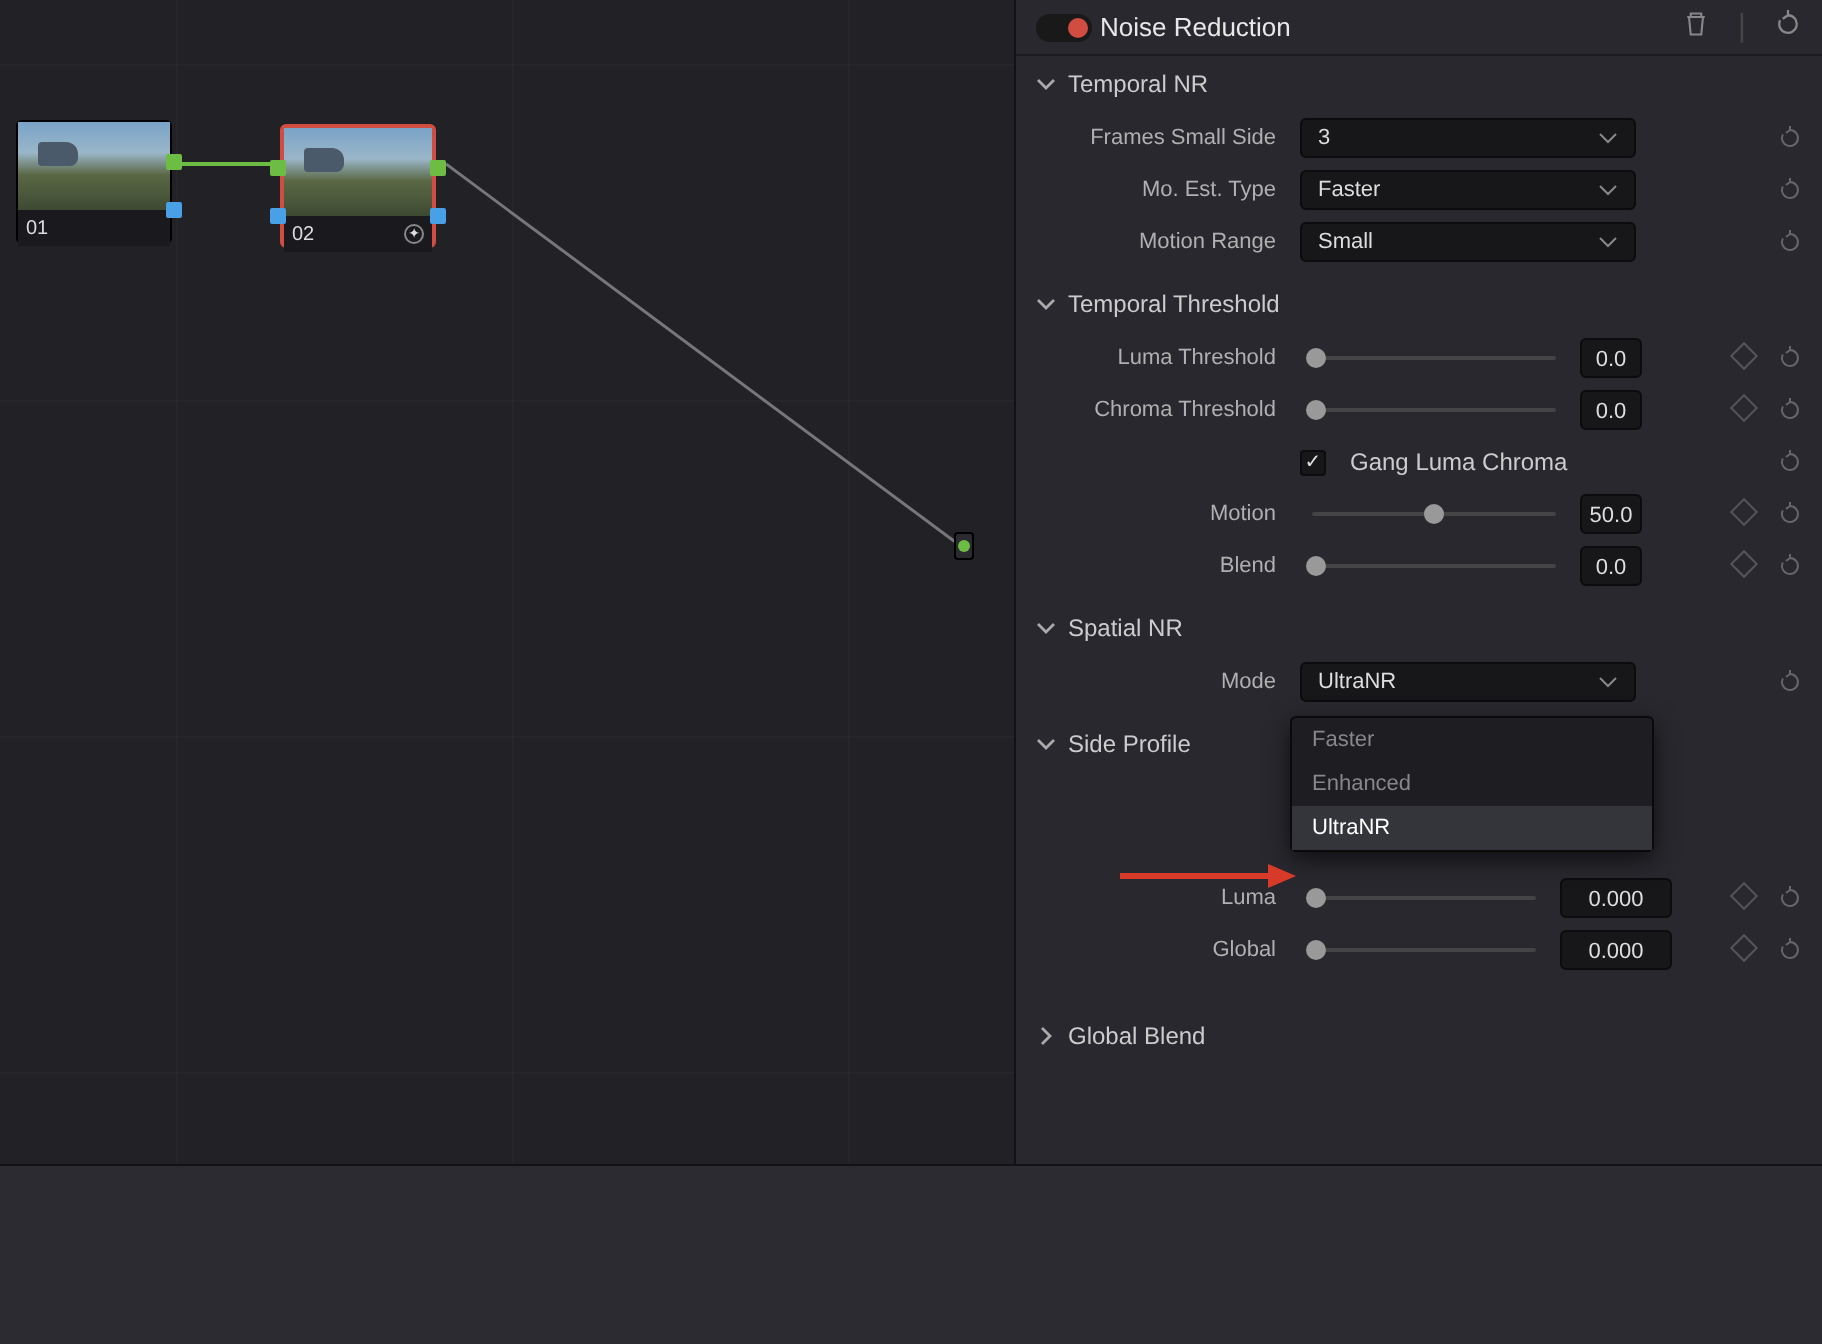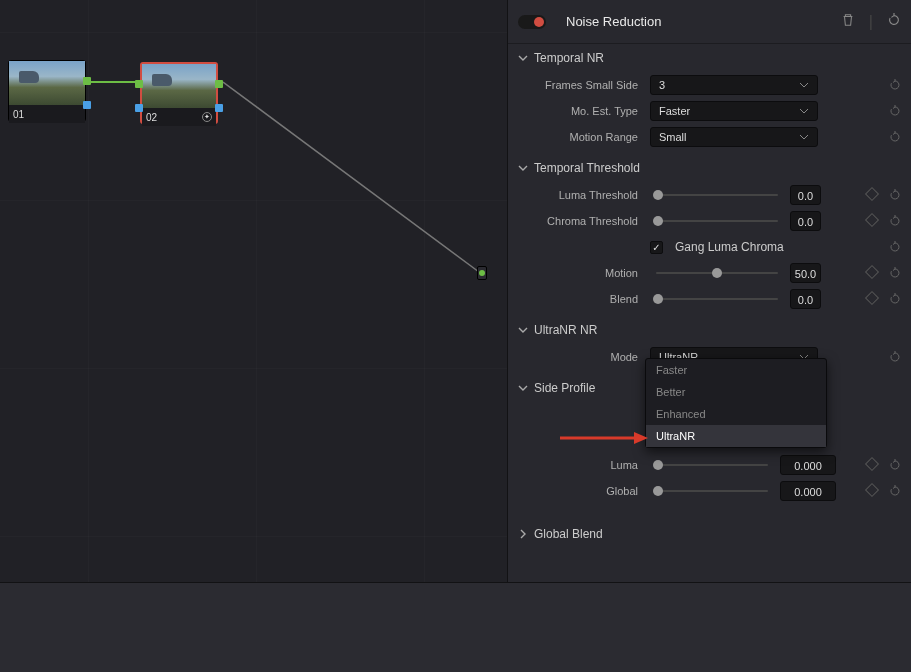--- a/index.html
+++ b/index.html
@@ -20,21 +20,21 @@
   .dot-green { background:#6dbd45; }
   .dot-blue  { background:#4aa0e6; }
   .far-node { position:absolute; left:477px; top:266px; width:10px; height:14px; background:#2a2a30; border:1px solid #000; border-radius:2px; display:flex; align-items:center; justify-content:center;}
   .far-node .mini { width:6px; height:6px; background:#6dbd45; border-radius:3px;}
   
   
   .bottom-strip { position:absolute; left:0; top:582px; width:911px; height:90px; background:#2b2b31; border-top:1px solid #121214;}
   
   
   .right-panel { position:absolute; left:508px; top:0; width:403px; height:582px; background:#28282e; }
-  .panel-header { height:44px; display:flex; align-items:center; padding:0 10px; gap:20px; border-bottom:1px solid #1c1c20;}
+  .panel-header { height:28px; display:flex; align-items:center; padding:0 10px; gap:4px; border-bottom:1px solid #1c1c20;}
   .toggle-pill { width:28px; height:14px; background:#191919; border-radius:7px; position:relative;}
   .toggle-pill .knob { width:10px; height:10px; background:#d14d41; border-radius:5px; position:absolute; right:2px; top:2px;}
   .panel-title { color:#e8e8e8; font-size:13px; font-weight:500; flex:1;}
   .header-icons { display:flex; gap:14px; color:#888;}
   .icon-btn { width:14px; height:14px; display:flex; align-items:center; justify-content:center; cursor:pointer;}
   
   .section { padding: 0 10px; }
   .section-header { display:flex; align-items:center; gap:6px; height:28px; font-size:12px; color:#ccc; cursor:pointer; }
   .chevron { width:10px; height:10px; display:inline-flex; align-items:center; justify-content:center; color:#aaa;}
   .chev-down svg, .chev-right svg { width:10px; height:10px; }
@@ -277,21 +277,21 @@
     </div>
   </div>
 
   <div class="section" style="margin-top:4px;">
     <div class="section-header">
       <span class="chevron chev-down">
           <svg viewBox="0 0 10 10">
             <path d="M1 3l4 4 4-4" stroke="#aaa" fill="none" stroke-width="1.4"></path>
           </svg>
         </span>
-      <span>UltraNR NR</span>
+      <span>Spatial NR</span>
     </div>
 
     <div class="param-row">
       <div class="param-label">Mode</div>
       <div class="dropdown">
         <span>UltraNR</span>
         <span class="dd-arrow">
             <svg viewBox="0 0 10 10">
               <path d="M1 3l4 4 4-4" stroke="#888" fill="none"></path>
             </svg>
@@ -359,21 +359,20 @@
             <path d="M3 1l4 4-4 4" stroke="#aaa" fill="none" stroke-width="1.4"></path>
           </svg>
         </span>
       <span>Global Blend</span>
     </div>
   </div>
 </div>
 
 <div class="dd-menu">
   <div class="dd-item">Faster</div>
-  <div class="dd-item">Better</div>
   <div class="dd-item">Enhanced</div>
   <div class="dd-item hl">UltraNR</div>
 </div>
 
 <svg class="arrow-red" width="90" height="16">
   <line x1="0" y1="8" x2="74" y2="8" stroke="#d83a2a" stroke-width="3"></line>
   <polygon points="74,2 88,8 74,14" fill="#d83a2a"></polygon>
 </svg>
 
 <div class="bottom-strip"></div>

